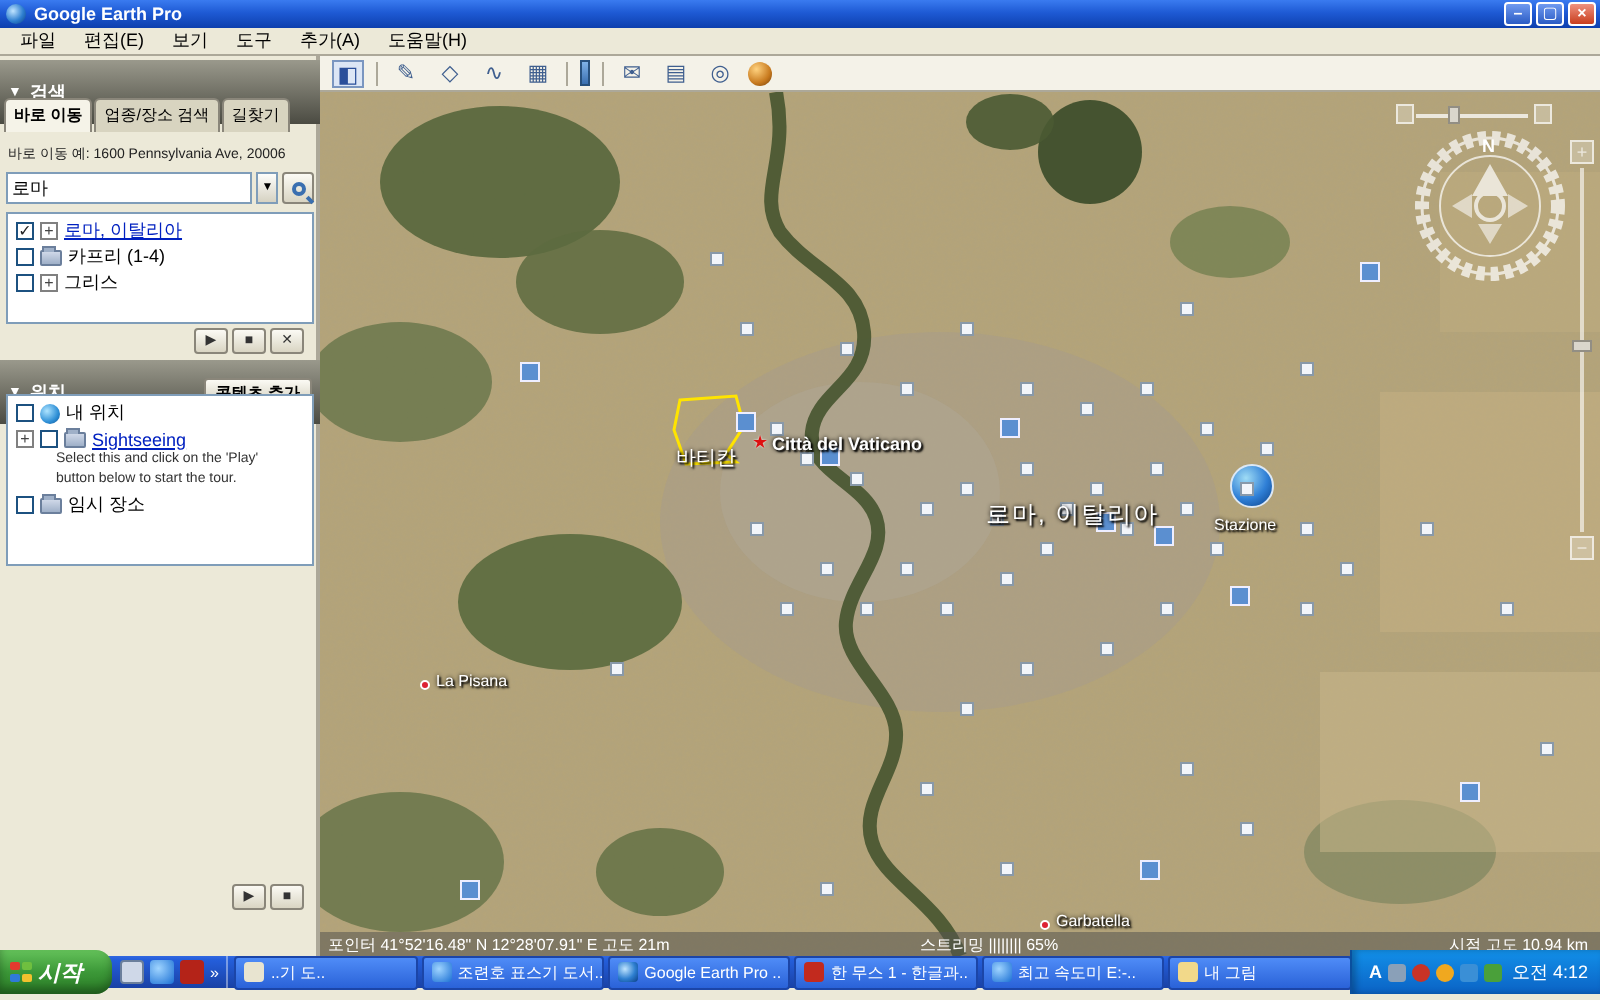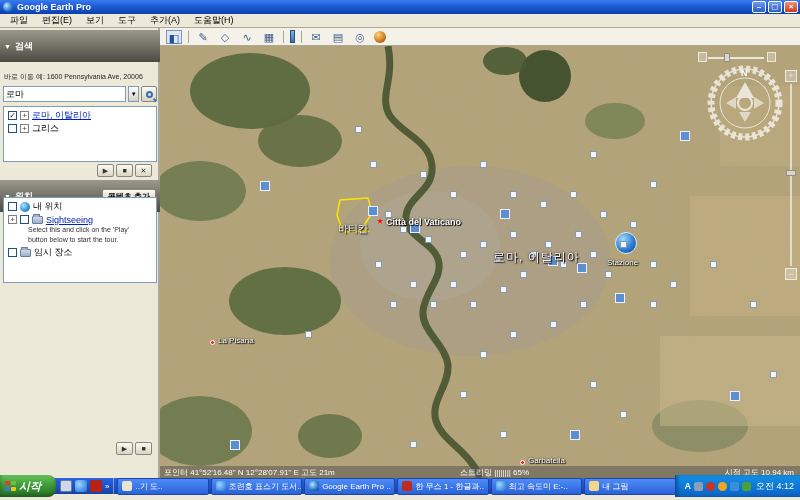--- a/index.html
+++ b/index.html
@@ -171,33 +171,43 @@
       <span class="tbi">▤</span>
       <span class="tbi">◎</span>
       <div class="globe-ic"></div>
     </div>
 
   <div id="sidebar">
     <div id="search-header" class="panel-header">
       <span class="tri">▼</span>
       <span>검색</span>
     </div>
+    <div id="search-tabs">
+        <div class="tab active">바로 이동</div>
+        <div class="tab">업종/장소 검색</div>
+        <div class="tab">길찾기</div>
+      </div>
     <div id="fly-hint">바로 이동 예: 1600 Pennsylvania Ave, 20006</div>
     <div id="search-row">
       <input id="search-input" value="로마" style="">
       <div class="combo-arrow">▼</div>
       <div id="search-btn">
         <div class="lens"></div>
       </div>
     </div>
     <div id="search-results">
         <div class="tree-row">
           <div class="cb">✓</div>
           <div class="expander">+</div>
           <span class="link-blue">로마, 이탈리아</span>
+        </div>
+        <div class="tree-row">
+          <div class="cb"></div>
+          <div class="folder"></div>
+          <span>카프리 (1-4)</span>
         </div>
         <div class="tree-row">
           <div class="cb"></div>
           <div class="expander">+</div>
           <span>그리스</span>
         </div>
       </div>
     <div id="search-tour" class="tour-controls">
       <div class="mini-btn">▶</div>
       <div class="mini-btn">■</div>

